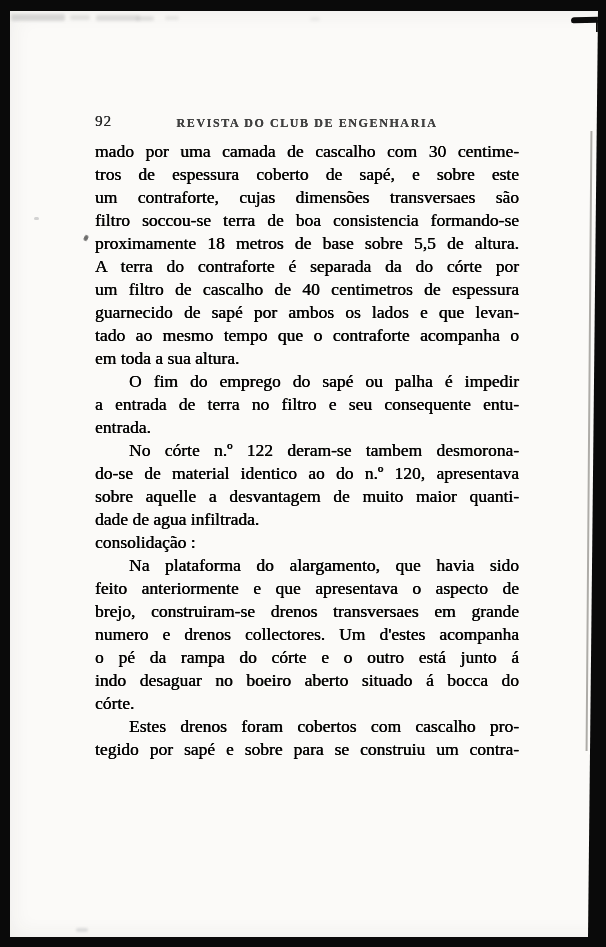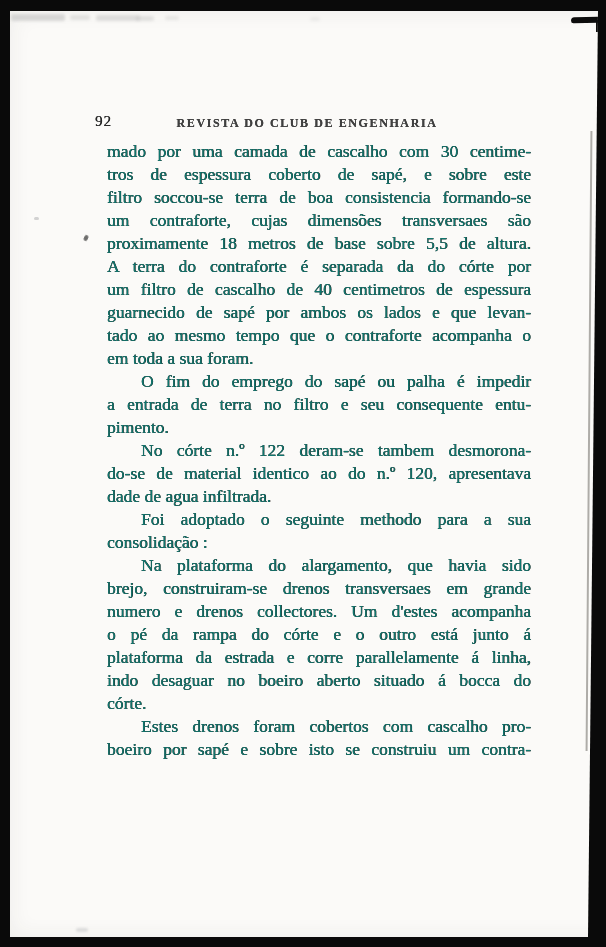--- a/index.html
+++ b/index.html
@@ -54,23 +54,22 @@
     letter-spacing:1px;text-shadow:.3px 0 0 #2a2a2a;
   }
   .running-title{
     position:absolute;left:0;top:4px;width:100%;text-align:center;
     font-size:12px;letter-spacing:1.6px;color:#404040;font-weight:bold;
     text-shadow:0 0 .3px #333;
   }
   
   .body-text{
     position:absolute;left:85px;top:129px;width:424px;
-    font-size:17.5px;line-height:23px;color:#0f766e;
+    font-size:17.5px;line-height:23px;color:#000000;
     text-shadow:.35px 0 0 #2a2927, 0 .3px 0 rgba(40,38,35,.75);
-    margin-left:12px;
   }
   .bline{text-align:justify;text-align-last:justify;white-space:normal;}
   .bline.pend{text-align-last:auto;}
   .bline.ind{text-indent:34px;}
 </style>
 </head>
 <body>
 
 <div class="stage">
   <div class="page">
@@ -89,41 +88,41 @@
     <div class="speck-bottom"></div>
 
     <div class="header-row">
       <span class="pagenum">92</span>
       <span class="running-title">REVISTA DO CLUB DE ENGENHARIA</span>
     </div>
 
     <div class="body-text" id="body-text">
         <div class="bline">mado por uma camada de cascalho com 30 centime-</div>
         <div class="bline">tros de espessura coberto de sapé, e sobre este</div>
+        <div class="bline">um contraforte, cujas dimensões transversaes são</div>
         <div class="bline">filtro soccou-se terra de boa consistencia formando-se</div>
-        <div class="bline">um contraforte, cujas dimensões transversaes são</div>
         <div class="bline">proximamente 18 metros de base sobre 5,5 de altura.</div>
         <div class="bline">A terra do contraforte é separada da do córte por</div>
         <div class="bline">um filtro de cascalho de 40 centimetros de espessura</div>
         <div class="bline">guarnecido de sapé por ambos os lados e que levan-</div>
         <div class="bline">tado ao mesmo tempo que o contraforte acompanha o</div>
-        <div class="bline pend">em toda a sua foram.</div>
+        <div class="bline pend">em toda a sua altura.</div>
         <div class="bline ind">O fim do emprego do sapé ou palha é impedir</div>
         <div class="bline">a entrada de terra no filtro e seu consequente entu-</div>
-        <div class="bline pend">pimento.</div>
+        <div class="bline pend">entrada.</div>
         <div class="bline ind">No córte n.º 122 deram-se tambem desmorona-</div>
         <div class="bline">do-se de material identico ao do n.º 120, apresentava</div>
+        <div class="bline">sobre aquelle a desvantagem de muito maior quanti-</div>
         <div class="bline pend">dade de agua infiltrada.</div>
-        <div class="bline ind">Foi adoptado o seguinte methodo para a sua</div>
         <div class="bline pend">consolidação :</div>
         <div class="bline ind">Na plataforma do alargamento, que havia sido</div>
+        <div class="bline">feito anteriormente e que apresentava o aspecto de</div>
         <div class="bline">brejo, construiram-se drenos transversaes em grande</div>
         <div class="bline">numero e drenos collectores.  Um d'estes acompanha</div>
         <div class="bline">o pé da rampa do córte e o outro está junto á</div>
-        <div class="bline">plataforma da estrada e corre parallelamente á linha,</div>
         <div class="bline">indo desaguar no boeiro aberto situado á bocca do</div>
         <div class="bline pend">córte.</div>
         <div class="bline ind">Estes drenos foram cobertos com cascalho pro-</div>
-        <div class="bline">boeiro por sapé e sobre isto se construiu um contra-</div>
+        <div class="bline">tegido por sapé e sobre para se construiu um contra-</div>
       </div>
 
   </div>
 </div>
 
 </body></html>

